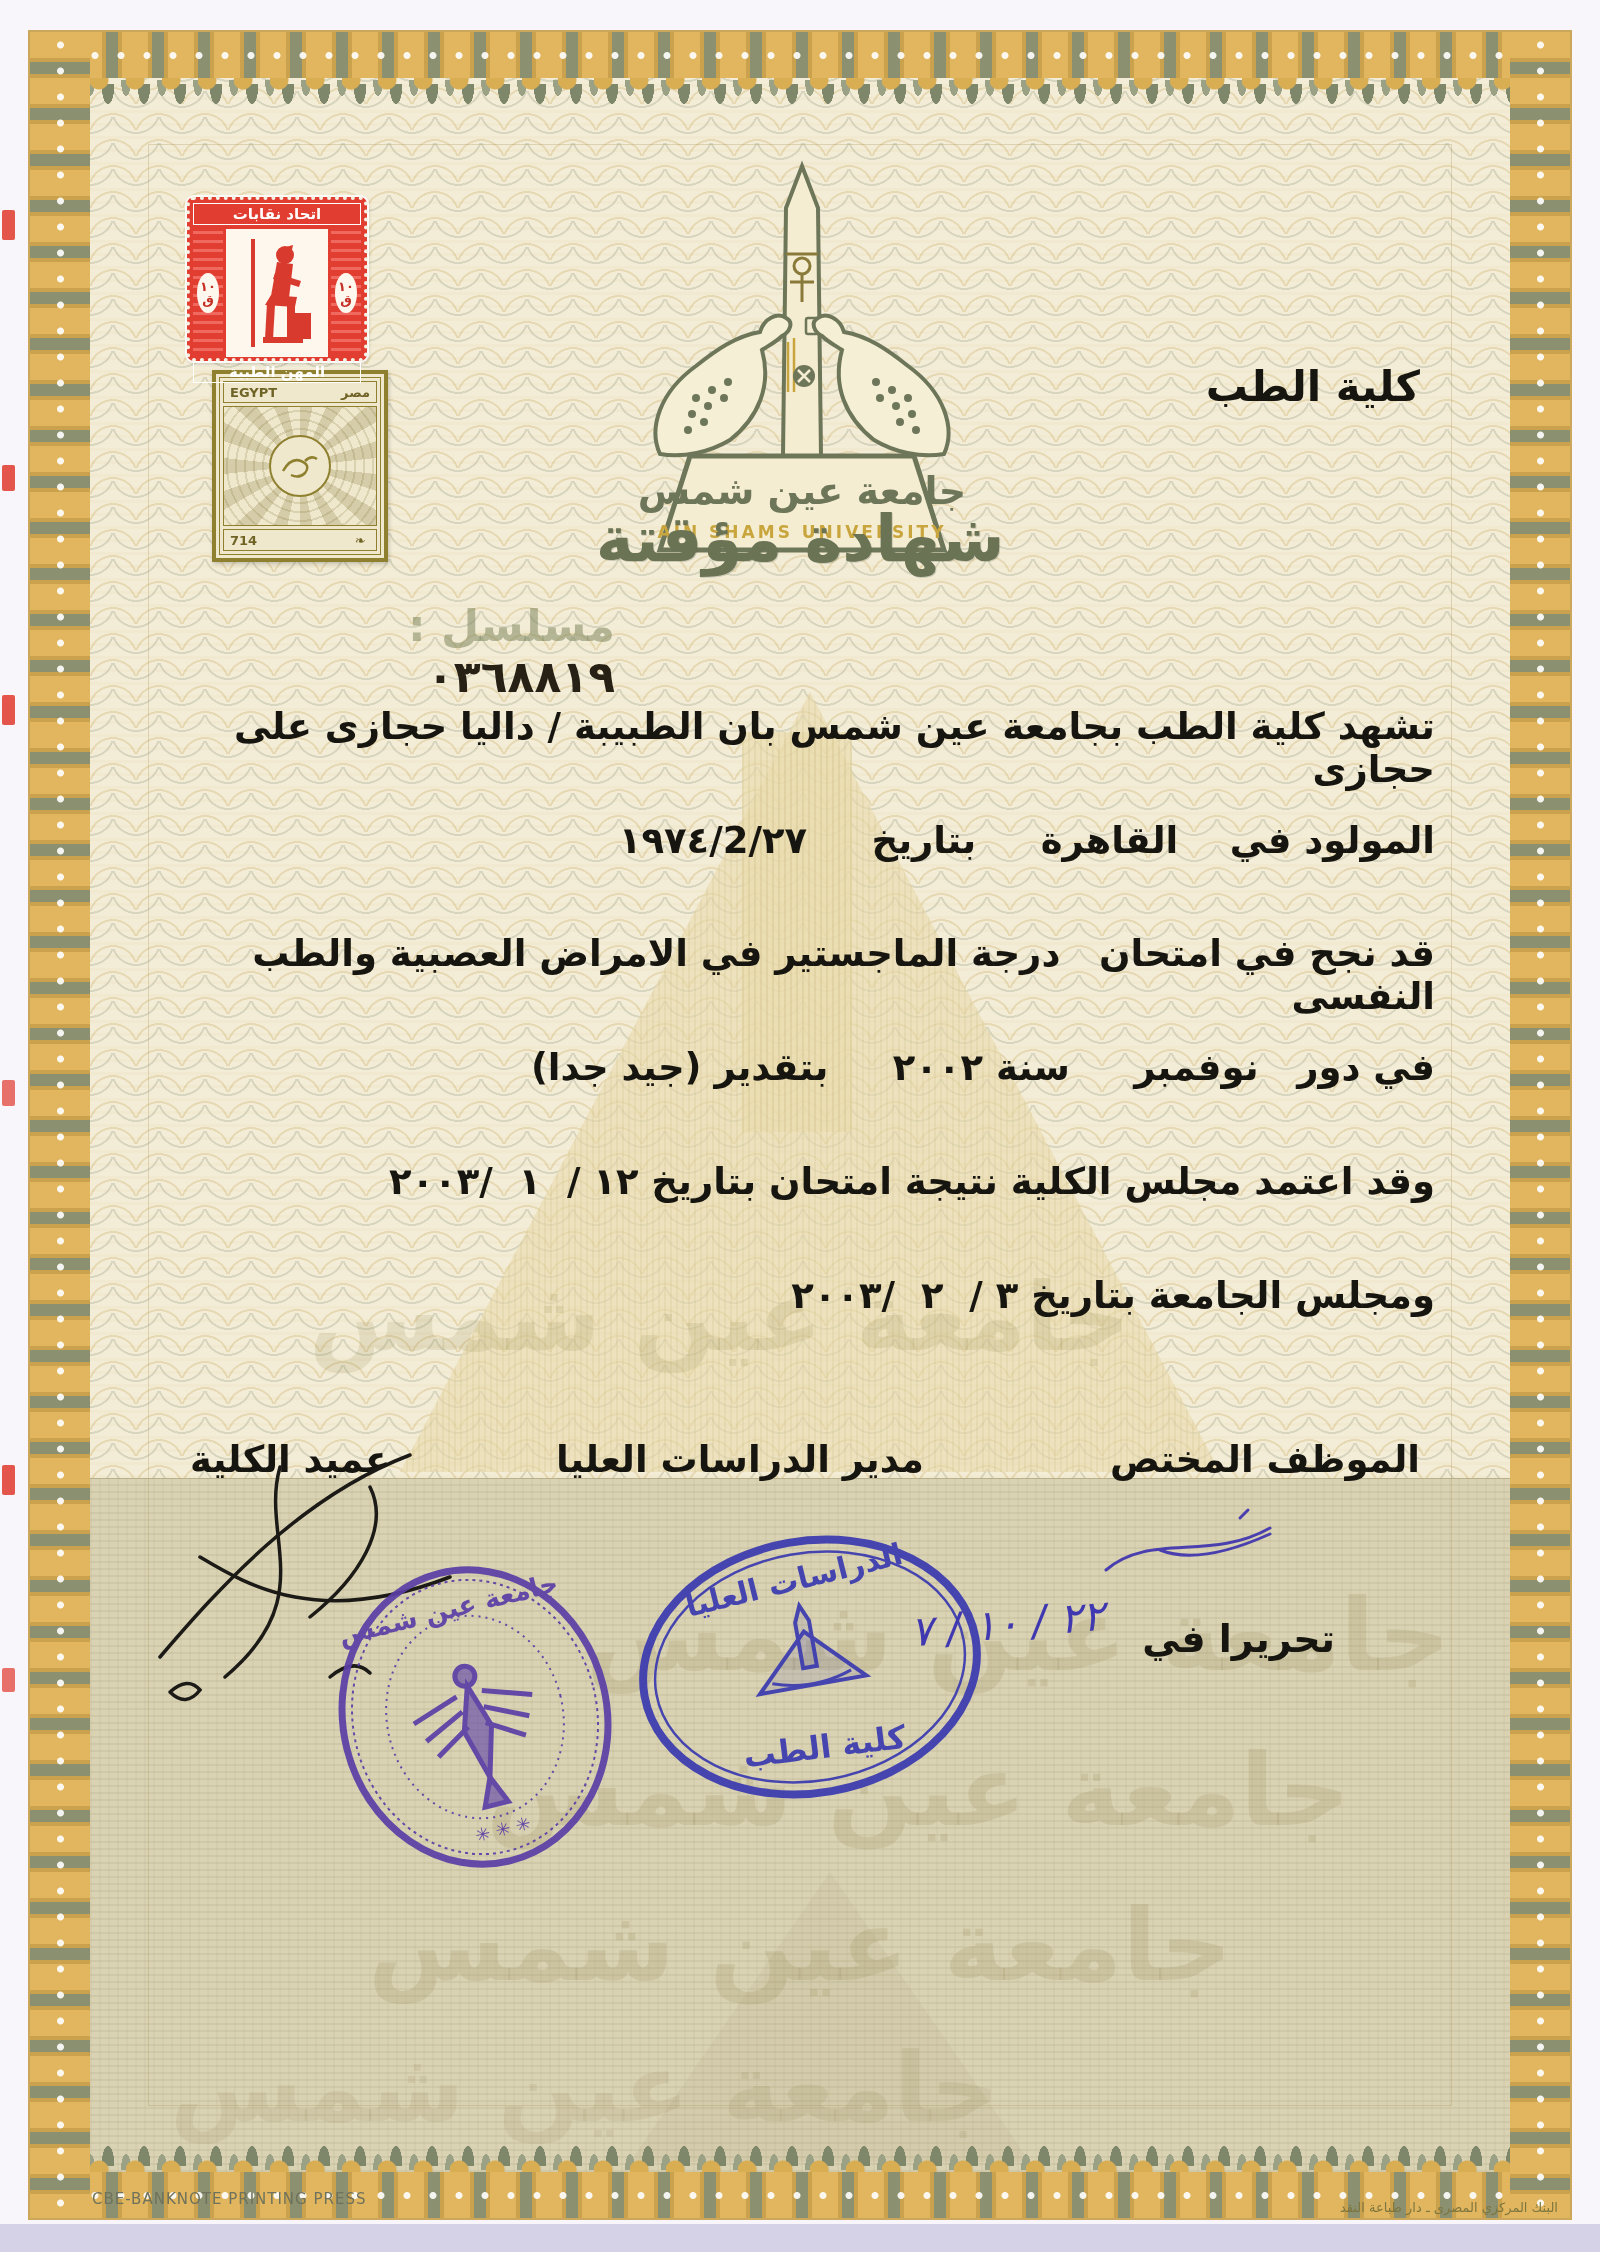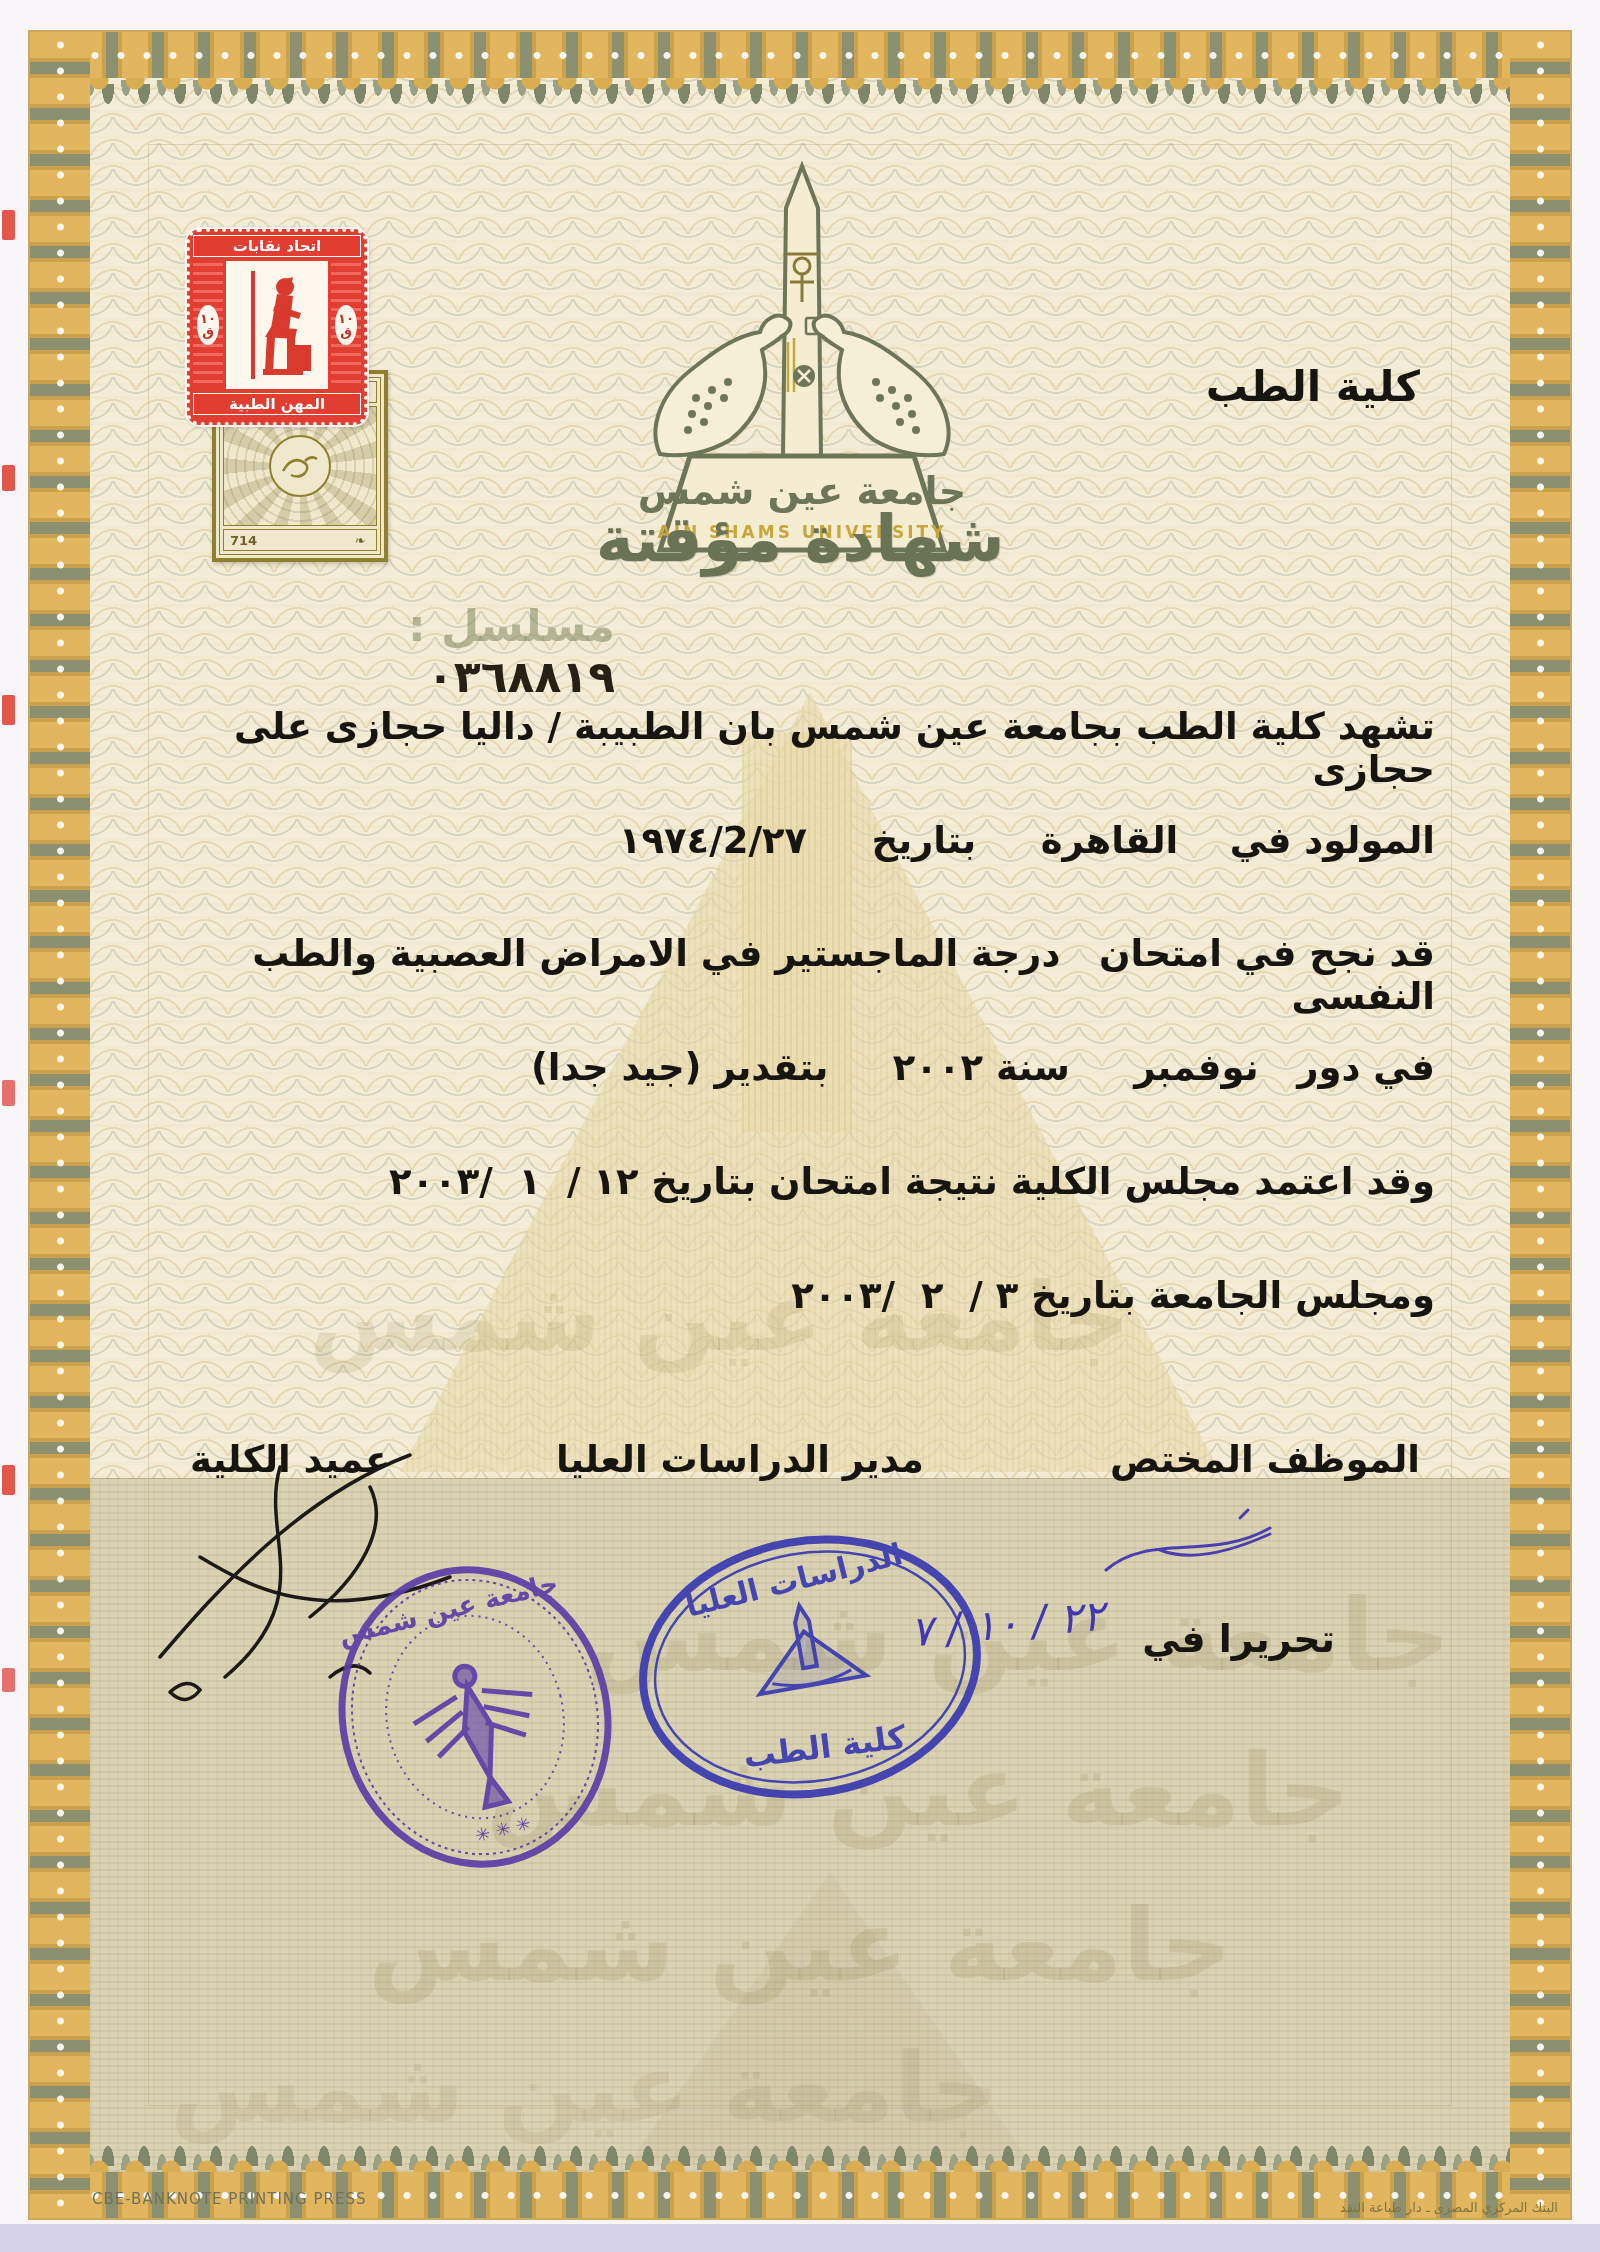--- a/index.html
+++ b/index.html
@@ -82,24 +82,24 @@
   .issued-label{position:absolute;right:235px;top:1572px;z-index:3;font-size:38px;font-weight:bold;color:#17150f;direction:rtl;margin-top:13px;}
   .issued-date{position:absolute;left:880px;top:1562px;width:310px;z-index:4;direction:rtl;text-align:left;
     font-size:42px;color:#4038b0;transform:rotate(-5deg);font-style:italic;}
   .imprint-en{position:absolute;left:34px;top:2158px;z-index:5;font-size:15px;letter-spacing:1px;color:#6f725c;margin-left:28px;}
   .imprint-ar{position:absolute;right:12px;top:2168px;z-index:5;font-size:13px;color:#7d763f;direction:rtl;}
 
   
   .logo{position:absolute;left:590px;top:128px;width:364px;height:400px;z-index:3;}
 
   
-  .stamp-red{position:absolute;left:157px;top:165px;width:180px;height:196px;z-index:4;
-    background:#e23d31;border-radius:13px;padding:6px;
+  .stamp-red{position:absolute;left:157px;top:165px;width:180px;height:164px;z-index:4;
+    background:#e23d31;border-radius:7px;padding:6px;
     box-shadow:0 0 0 2px rgba(255,255,255,.9), 1px 2px 4px rgba(0,0,0,.25);
-    outline:4px dotted #f6f2e6;outline-offset:-3px;margin-top:32px;}
+    outline:4px dotted #f6f2e6;outline-offset:-3px;}
   .stamp-red .band{color:#fff;font-weight:bold;font-size:15px;text-align:center;direction:rtl;
     border:1px solid #fff;padding:1px 0;}
   .stamp-red .mid{display:flex;height:128px;margin:4px 0;}
   .stamp-red .col{width:30px;background:repeating-linear-gradient(0deg,#e23d31 0 6px,#f0695e 6px 9px);
     display:flex;flex-direction:column;align-items:center;justify-content:center;}
   .stamp-red .oval{background:#fdf7ee;color:#c42e24;border-radius:50%;width:22px;height:40px;
     display:flex;flex-direction:column;align-items:center;justify-content:center;font-size:13px;font-weight:bold;line-height:1;}
   .stamp-red .panel{flex:1;background:#fdf7ee;margin:0 3px;position:relative;}
   .stamp-gold{position:absolute;left:182px;top:338px;width:176px;height:192px;z-index:3;
     background:#efe8cd;border:3px solid #8f8030;padding:4px;

